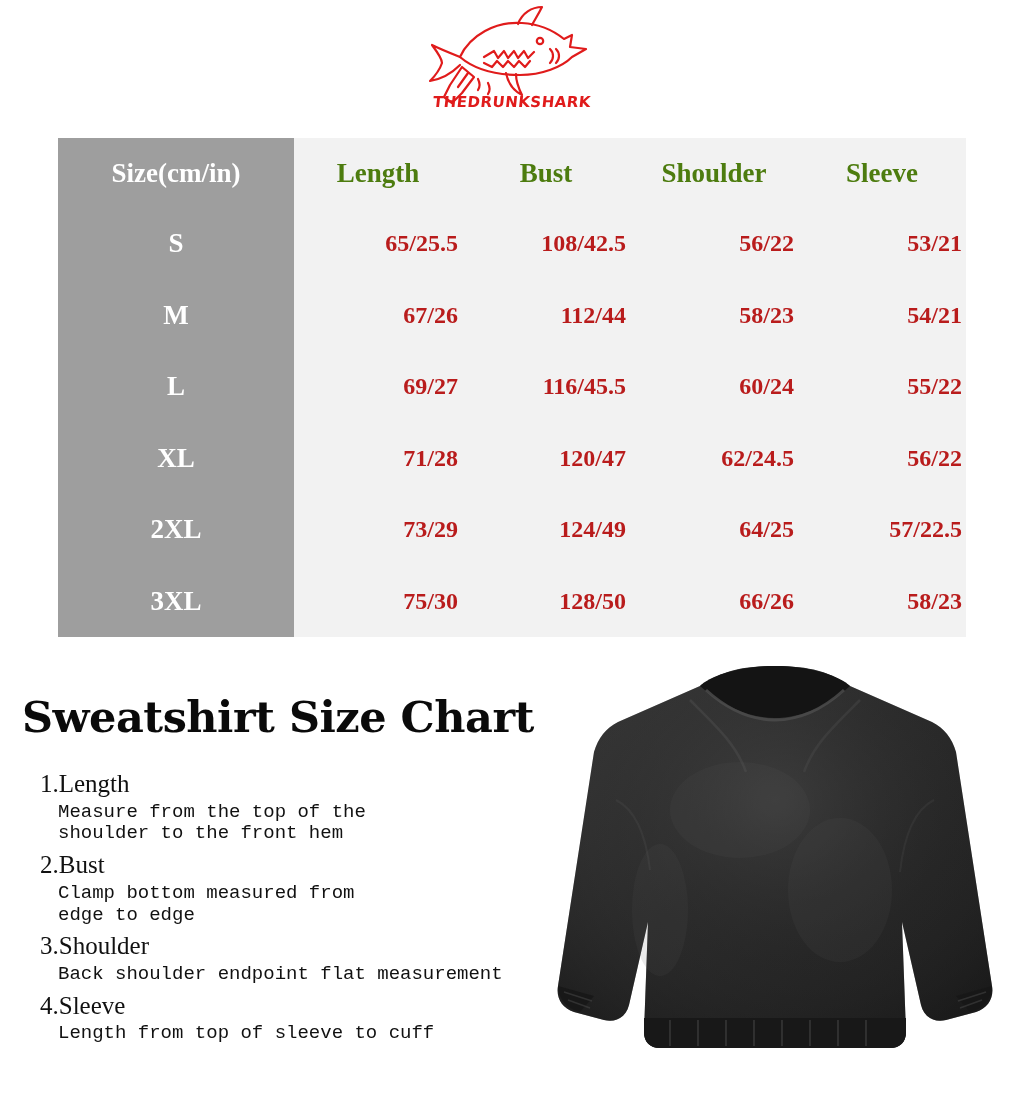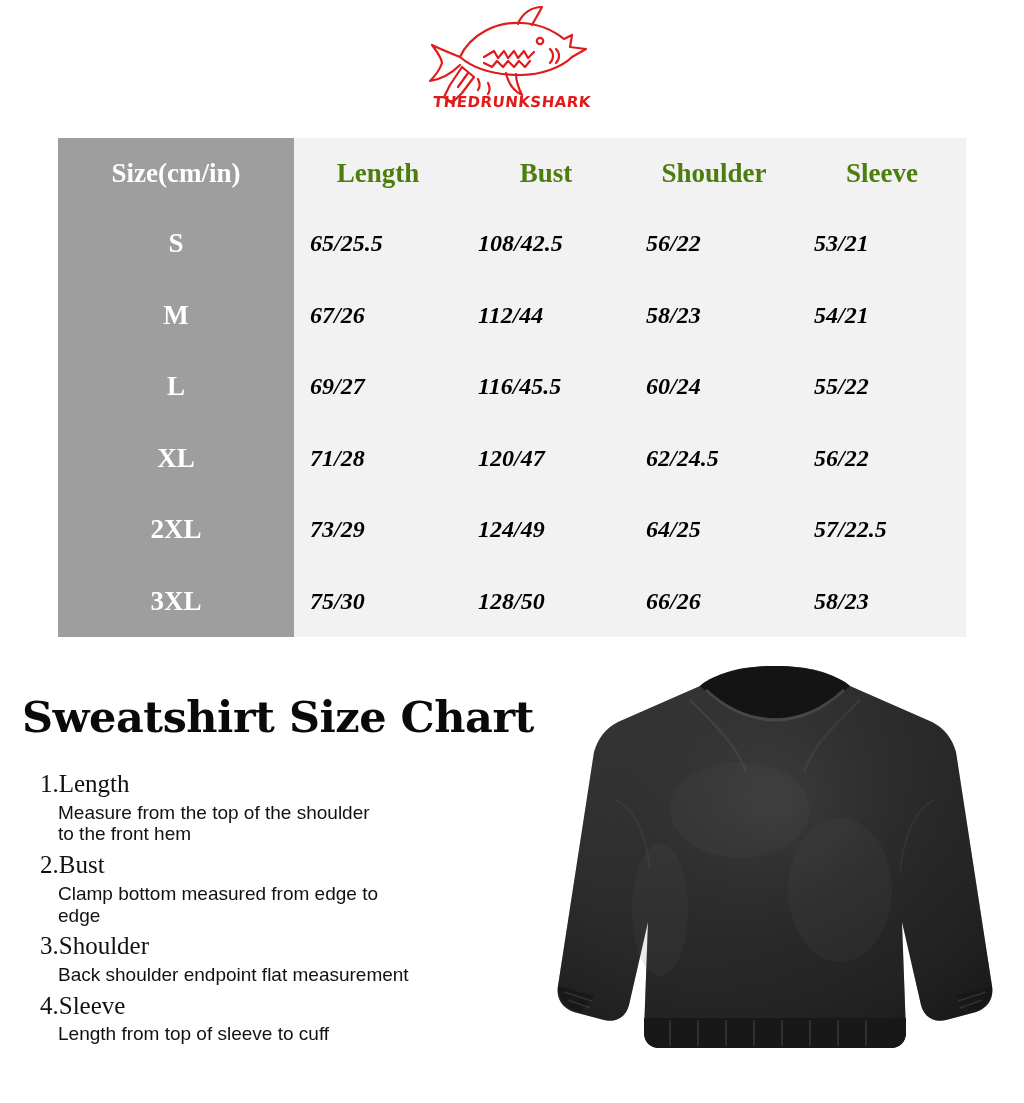--- a/index.html
+++ b/index.html
@@ -45,21 +45,21 @@
   #size-table {
     position: absolute;
     left: 58px;
     top: 138px;
     width: 908px;
     border-collapse: collapse;
     background: #f2f2f2;
     table-layout: fixed;
   }
   #size-table td, #size-table th {
-    padding: 16px;
+    padding: 4px;
     margin: 0;
   }
   #size-table col.c0 { width: 236px; }
   #size-table col.c1 { width: 168px; }
   #size-table col.c2 { width: 168px; }
   #size-table col.c3 { width: 168px; }
   #size-table col.c4 { width: 168px; }
 
   .sizecell {
     background: #9e9e9e;
@@ -70,26 +70,25 @@
     font-family: "Liberation Serif", serif;
   }
   .hdr {
     text-align: center;
     font-size: 27px;
     font-weight: bold;
     color: #4d7c0f;
     font-family: "Liberation Serif", serif;
   }
   .val {
-    text-align: left;
+    text-align: right;
     font-size: 24px;
     font-weight: bold;
-    color: #000000;
+    color: #b91c1c;
     font-family: "Liberation Serif", serif;
-    font-style: italic;
   }
   #size-table tr { height: 71.5px; }
   #size-table tr.head-row { height: 70px; }
 
   
   #bottom {
     position: absolute;
     left: 0;
     top: 668px;
     width: 912px;
@@ -114,21 +113,21 @@
   .note-head {
     font-size: 25px;
     color: #111;
     font-family: Liberation Serif, serif;
     margin-top: 6px;
     line-height: 1.1;
   }
   .note-body {
     font-size: 19px;
     color: #111;
-    font-family: Liberation Sans, sans-serif;
+    font-family: Liberation Mono, monospace;
     line-height: 1.15;
     margin-left: 18px;
     margin-top: 4px;
     max-width: 330px;
   }
   .note-body.wide { max-width: 470px; }
 
   
   #garment {
     position: absolute;

